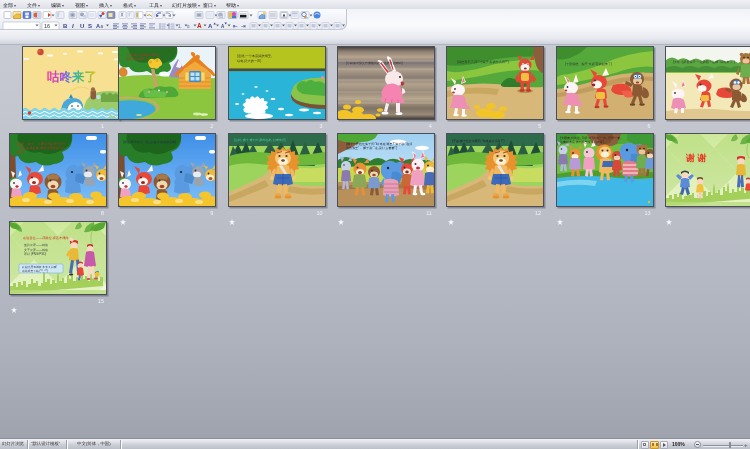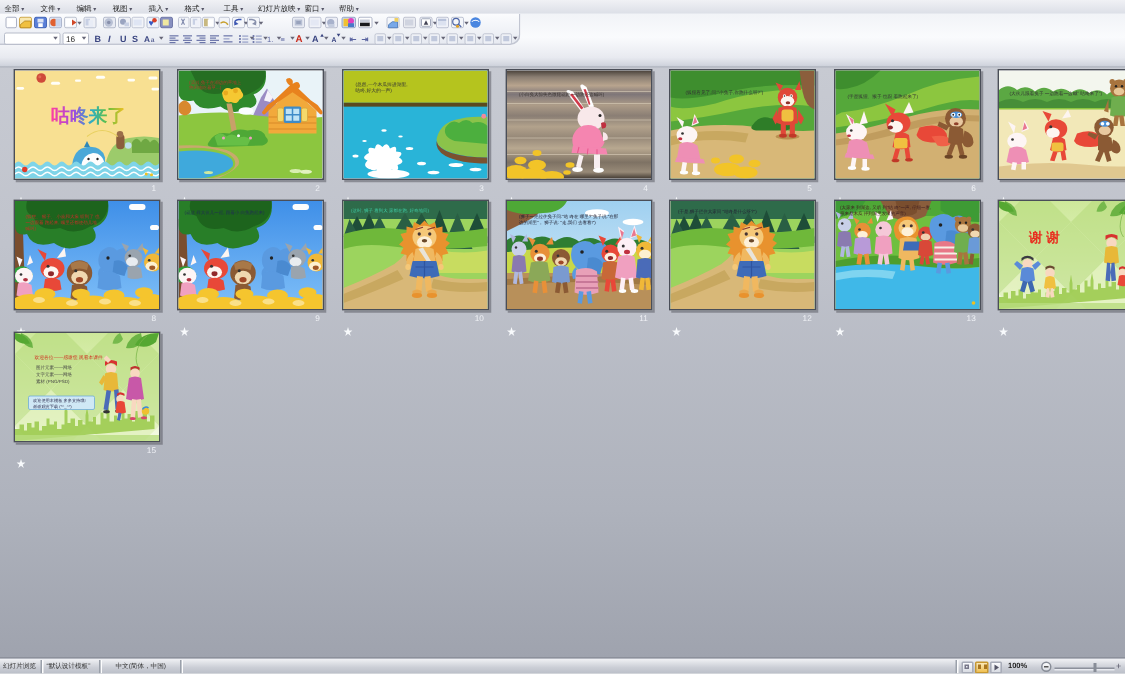--- a/index.html
+++ b/index.html
@@ -215,21 +215,21 @@
         <path d="M318,15.5 l3,0 -1.5,2 Z" fill="#667"></path>
         <rect x="322" y="13.5" width="7" height="7" rx="1" fill="#eef0f6" stroke="#b4bac8" stroke-width="0.5"></rect>
         <rect x="323.5" y="15" width="4" height="3.5" fill="#c0c8dc"></rect>
         <path d="M330,15.5 l3,0 -1.5,2 Z" fill="#667"></path>
         <rect x="334" y="13.5" width="7" height="7" rx="1" fill="#eef0f6" stroke="#b4bac8" stroke-width="0.5"></rect>
         <rect x="335.5" y="15" width="4" height="3.5" fill="#c0c8dc"></rect>
         <path d="M342,15.5 l3,0 -1.5,2 Z" fill="#667"></path>
       </svg>
     </div>
     <div id="sorter"></div>
-<div class="slide" style="left:9.0px;top:45.5px">
+<div class="slide" style="left:22px;top:45.5px">
       <svg viewBox="0 0 96 72">
 <rect width="96" height="72" fill="#f8e092"></rect>
 <circle cx="17.5" cy="5" r="3.2" fill="#cf4a3a"></circle>
 <circle cx="16.5" cy="4.2" r="1" fill="#e06a55"></circle>
 <g fill="#fffef8">
 <rect x="24" y="7.5" width="6" height="2" rx="1"></rect>
           <rect x="54" y="3.5" width="6" height="2" rx="1"></rect>
 <rect x="75" y="5.5" width="5" height="1.8" rx="0.9"></rect>
           <rect x="89" y="4" width="6" height="2" rx="1"></rect>
 <rect x="1" y="11" width="5" height="1.8" rx="0.9"></rect>

